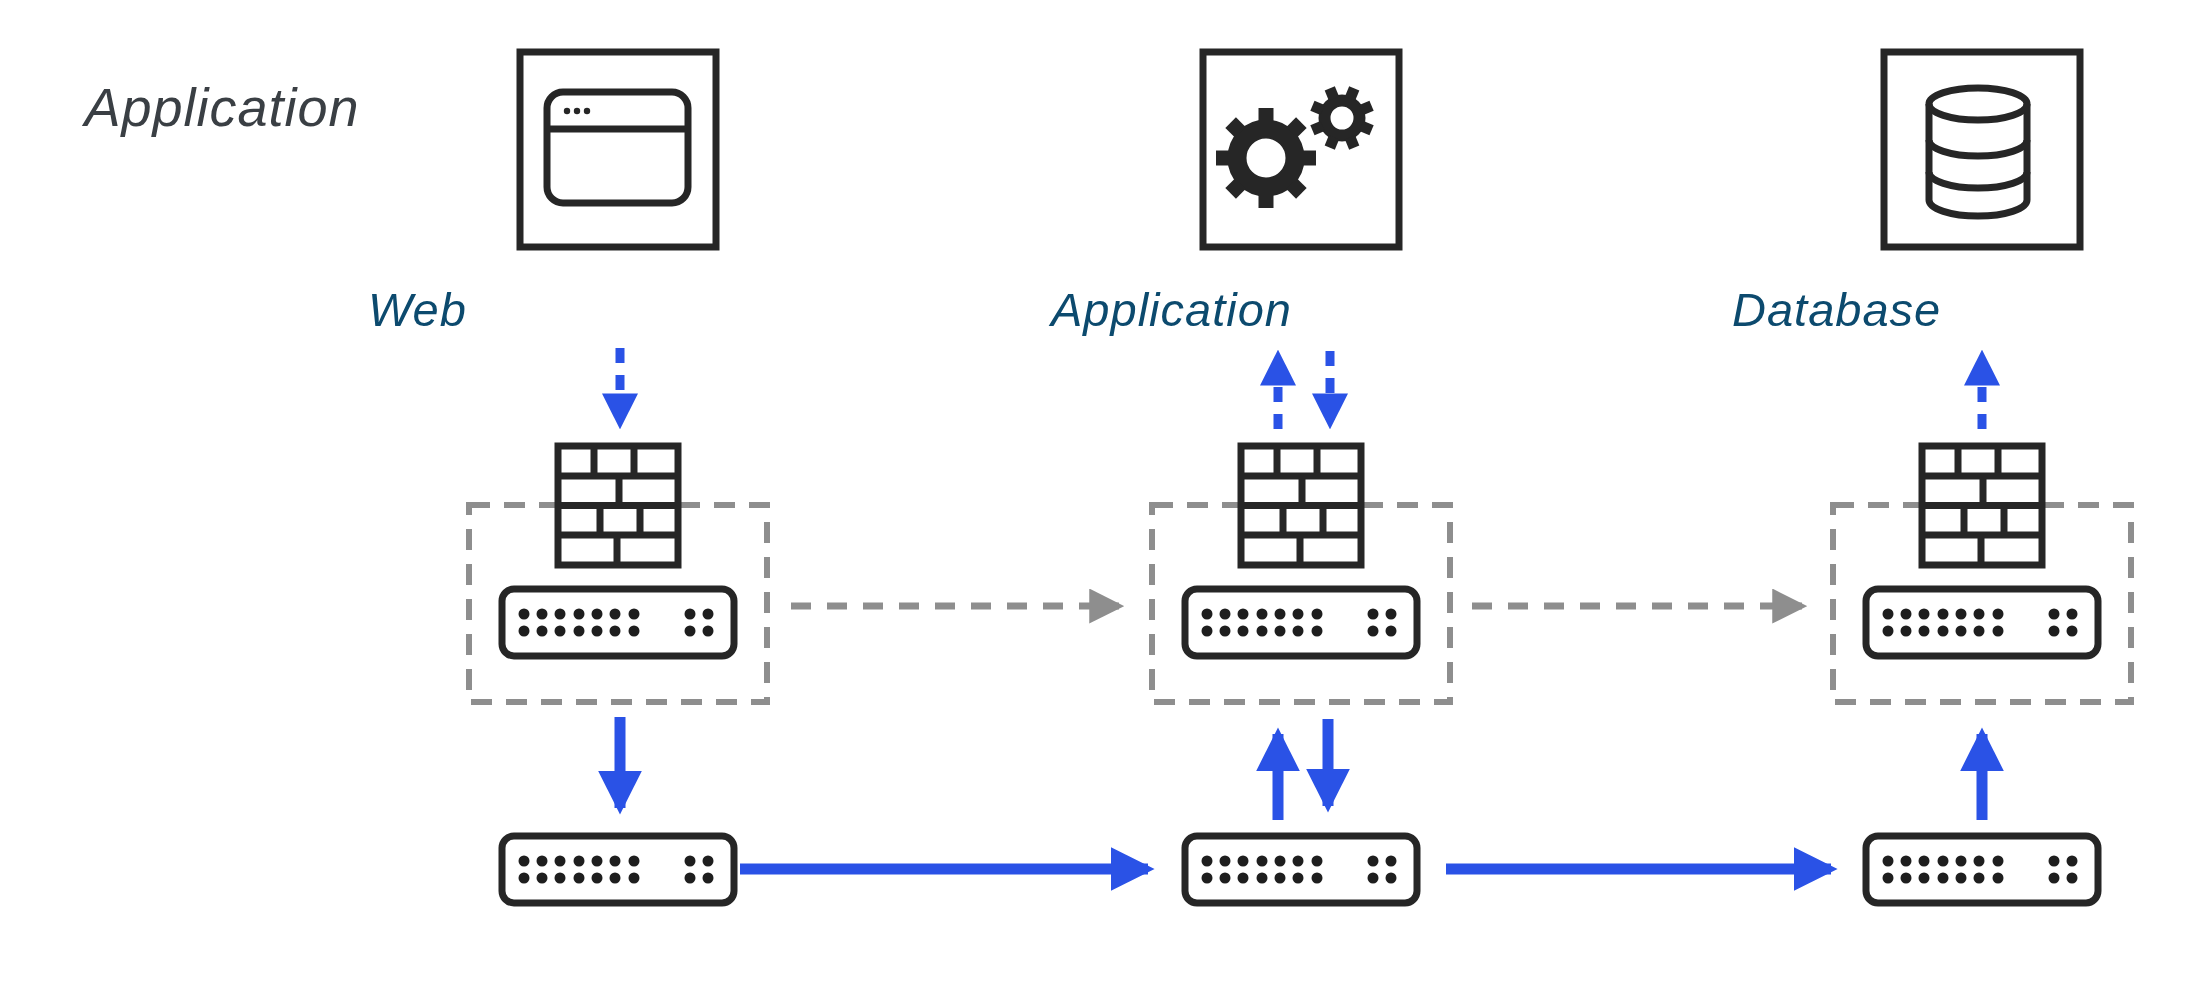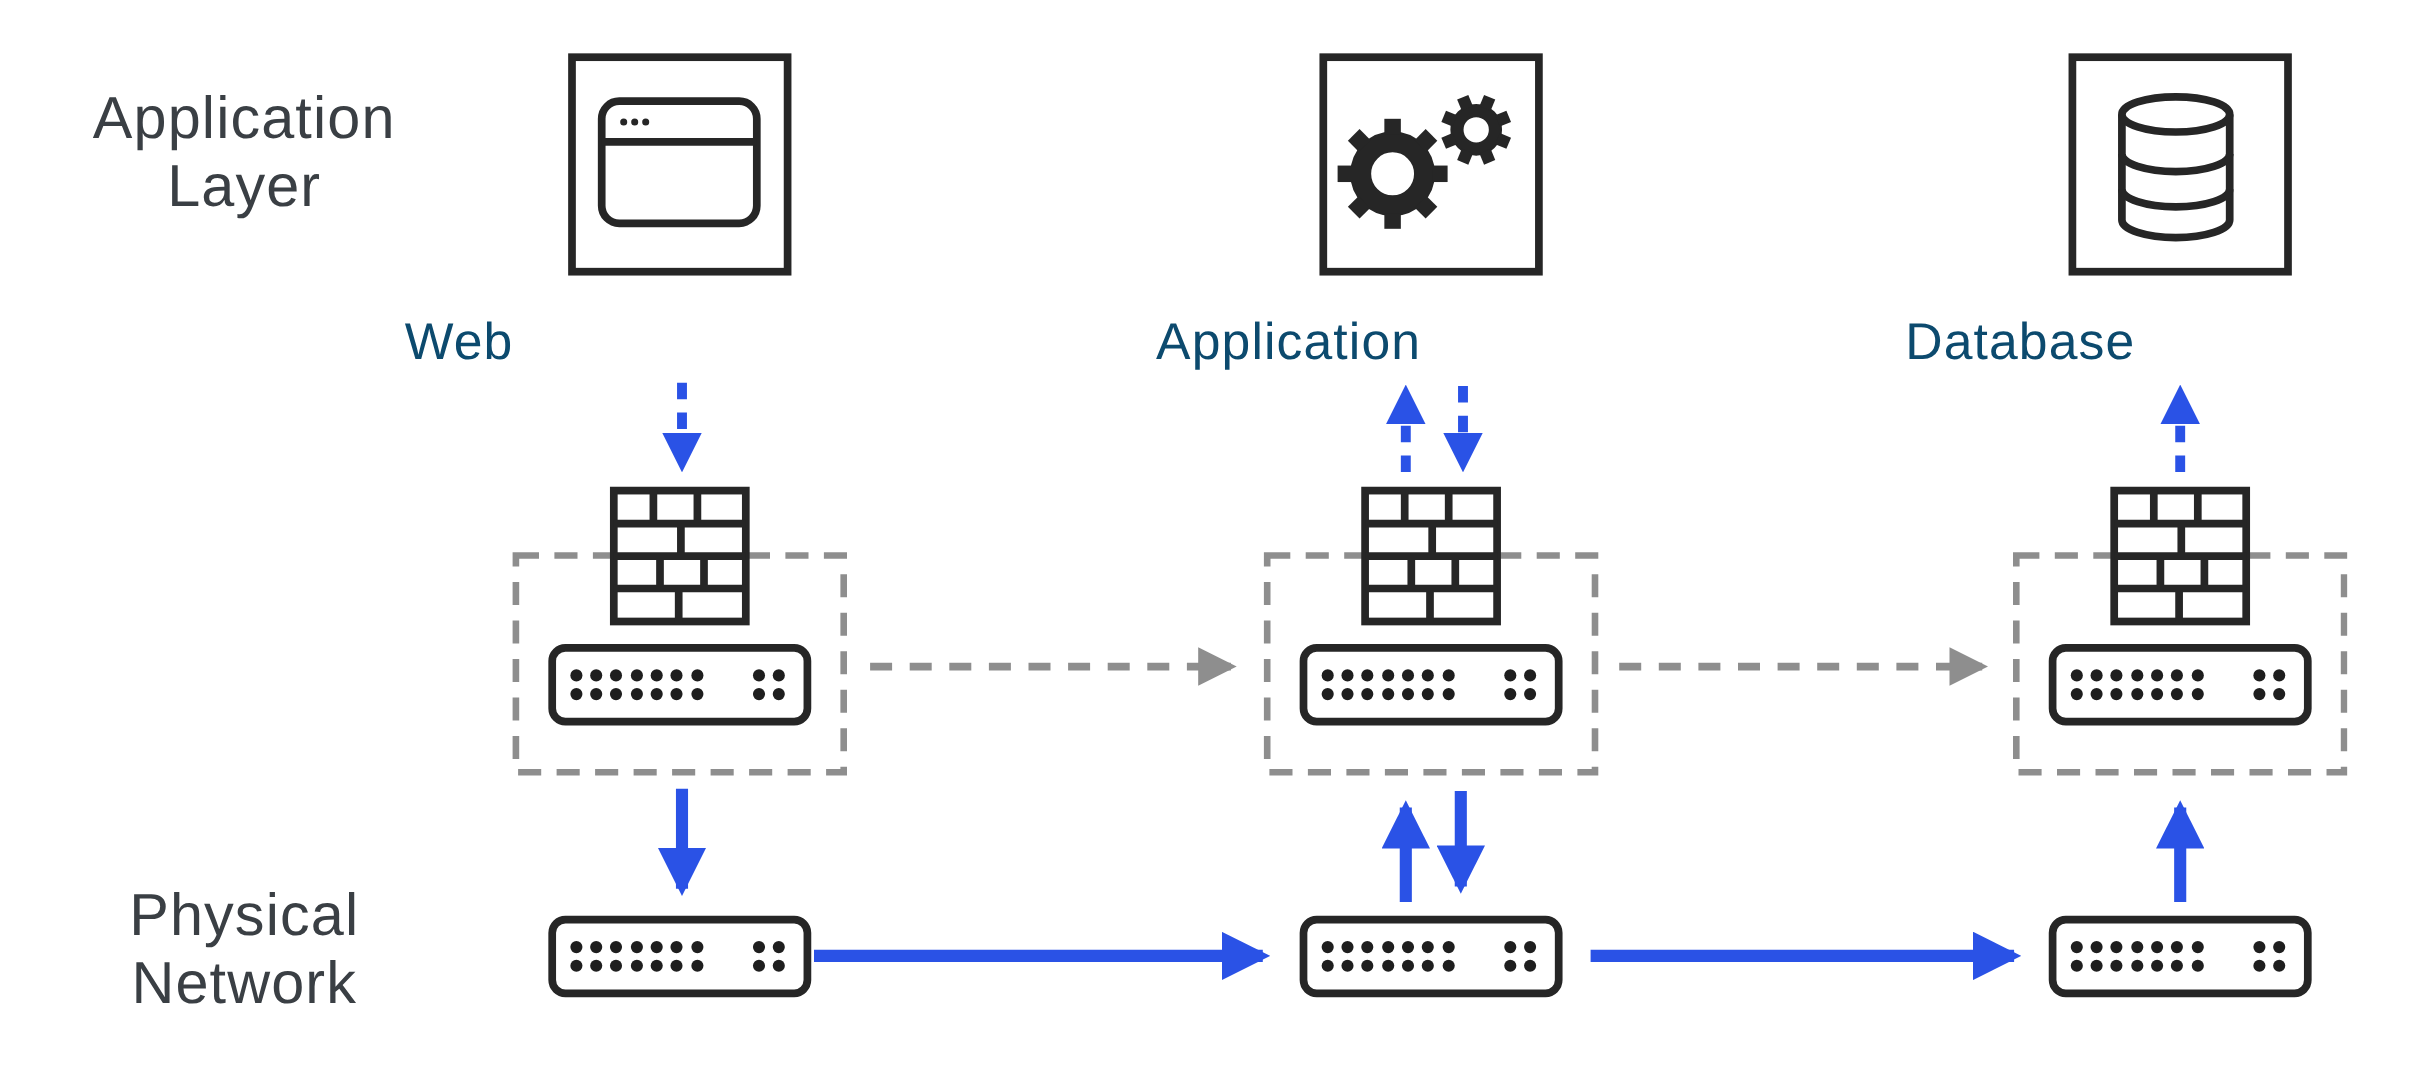--- a/index.html
+++ b/index.html
@@ -1,18 +1,18 @@
 <!DOCTYPE html>
 <html><head>
 <meta charset="utf-8">
 <style>
   html, body { margin:0; padding:0; background:#ffffff; }
   .canvas {
     position:relative; width:2134px; height:981px; background:#ffffff;
-    font-family:"Liberation Sans", sans-serif; overflow:hidden;
+    font-family:"Liberation Sans", sans-serif; overflow:hidden;font-style:italic;
   }
   .gfx { position:absolute; left:0; top:0; }
   .row-label {
     position:absolute; width:440px; text-align:center;
     color:#3a3f44; font-size:54px; line-height:62px; letter-spacing:1px;
   }
   .row-label span { display:block; }
   .node-label {
     position:absolute; width:500px; text-align:left;
     color:#0c4a6e; font-size:47px; line-height:52px; letter-spacing:1px;
@@ -138,24 +138,19 @@
         <path d="M1929 104 V200 A49 16 0 0 0 2027 200 V104"></path>
         <path d="M1929 140 A49 16 0 0 0 2027 140"></path>
         <path d="M1929 172 A49 16 0 0 0 2027 172"></path>
         <ellipse cx="1978" cy="104" rx="49" ry="16"></ellipse>
       </g>
     </g>
   </svg>
 
   <div class="row-label lbl-app-layer">
     <span>Application</span>
-    <span>Layer</span>
-  </div>
-  <div class="row-label lbl-phys-net">
-    <span>Physical</span>
-    <span>Network</span>
   </div>
 
   <div class="node-label lbl-web">Web</div>
   <div class="node-label lbl-application">Application</div>
   <div class="node-label lbl-database">Database</div>
 
 </div>
 
 </body></html>

